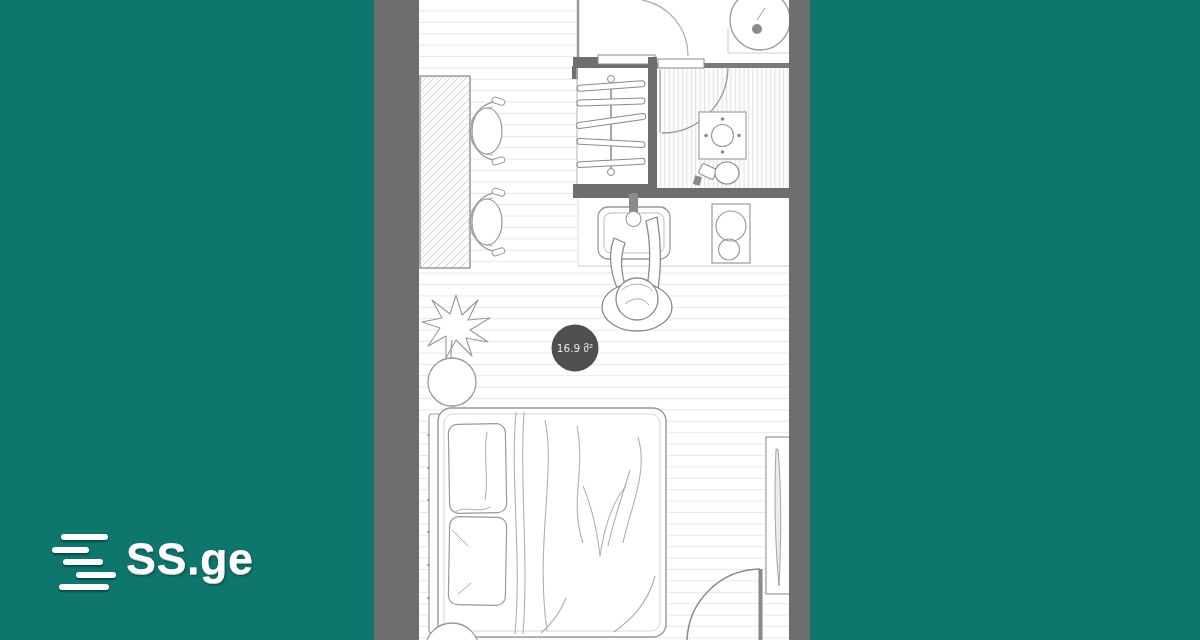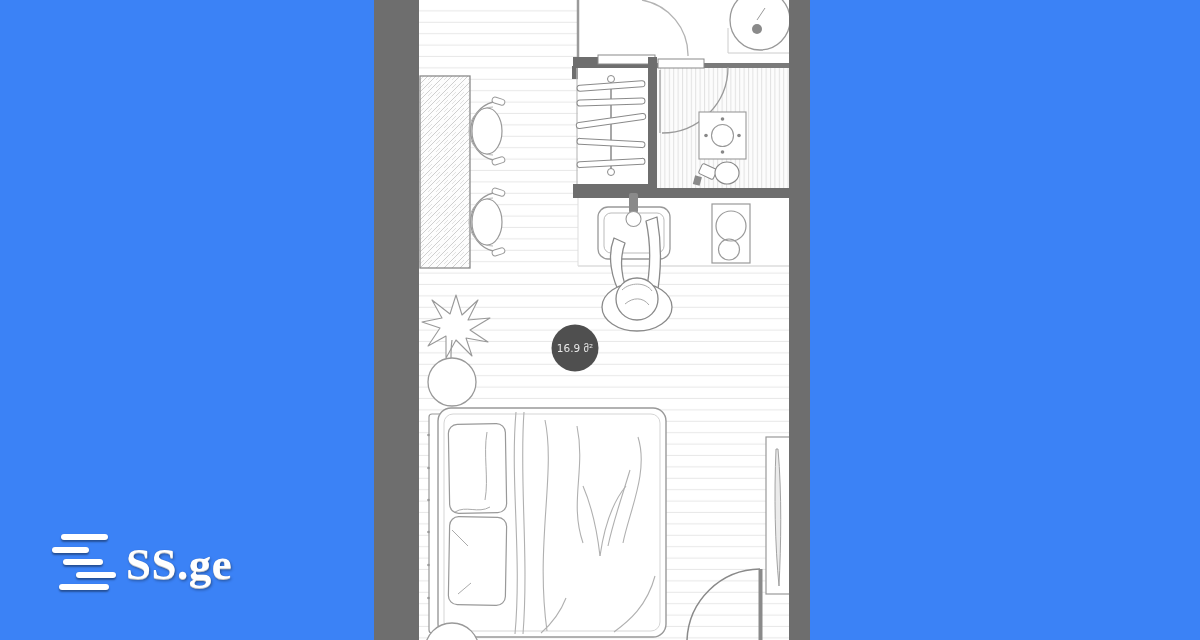--- a/index.html
+++ b/index.html
@@ -1,20 +1,20 @@
 <!DOCTYPE html>
 <html><head>
 <meta charset="utf-8">
 <style>
   html,body{margin:0;padding:0;background:#fff;}
-  .canvas{position:relative;width:1200px;height:640px;background:#3b82f6;overflow:hidden;
+  .canvas{position:relative;width:1200px;height:640px;background:#0f766e;overflow:hidden;
           font-family:"Liberation Sans",sans-serif;}
   .plan-svg{position:absolute;left:0;top:0;}
   
-  .logo{position:absolute;left:52px;top:534px;display:flex;align-items:flex-end;font-family:Liberation Serif, serif;}
+  .logo{position:absolute;left:52px;top:534px;display:flex;align-items:center;}
   .logo-bars{display:flex;flex-direction:column;gap:6.5px;width:66px;}
   .logo-bars span{display:block;height:6px;border-radius:4px;background:#ffffff;
                   box-shadow:0 2px 2px rgba(0,0,0,.38),0 0 1px rgba(0,0,0,.15);}
   .b1{margin-left:9px;width:47px;}
   .b2{margin-left:0;width:37px;}
   .b3{margin-left:11px;width:40px;}
   .b4{margin-left:24px;width:40px;}
   .b5{margin-left:7px;width:50px;}
   .logo-text{margin-left:8px;margin-top:-6px;font-size:45px;font-weight:700;letter-spacing:.5px;
              color:#ffffff;

